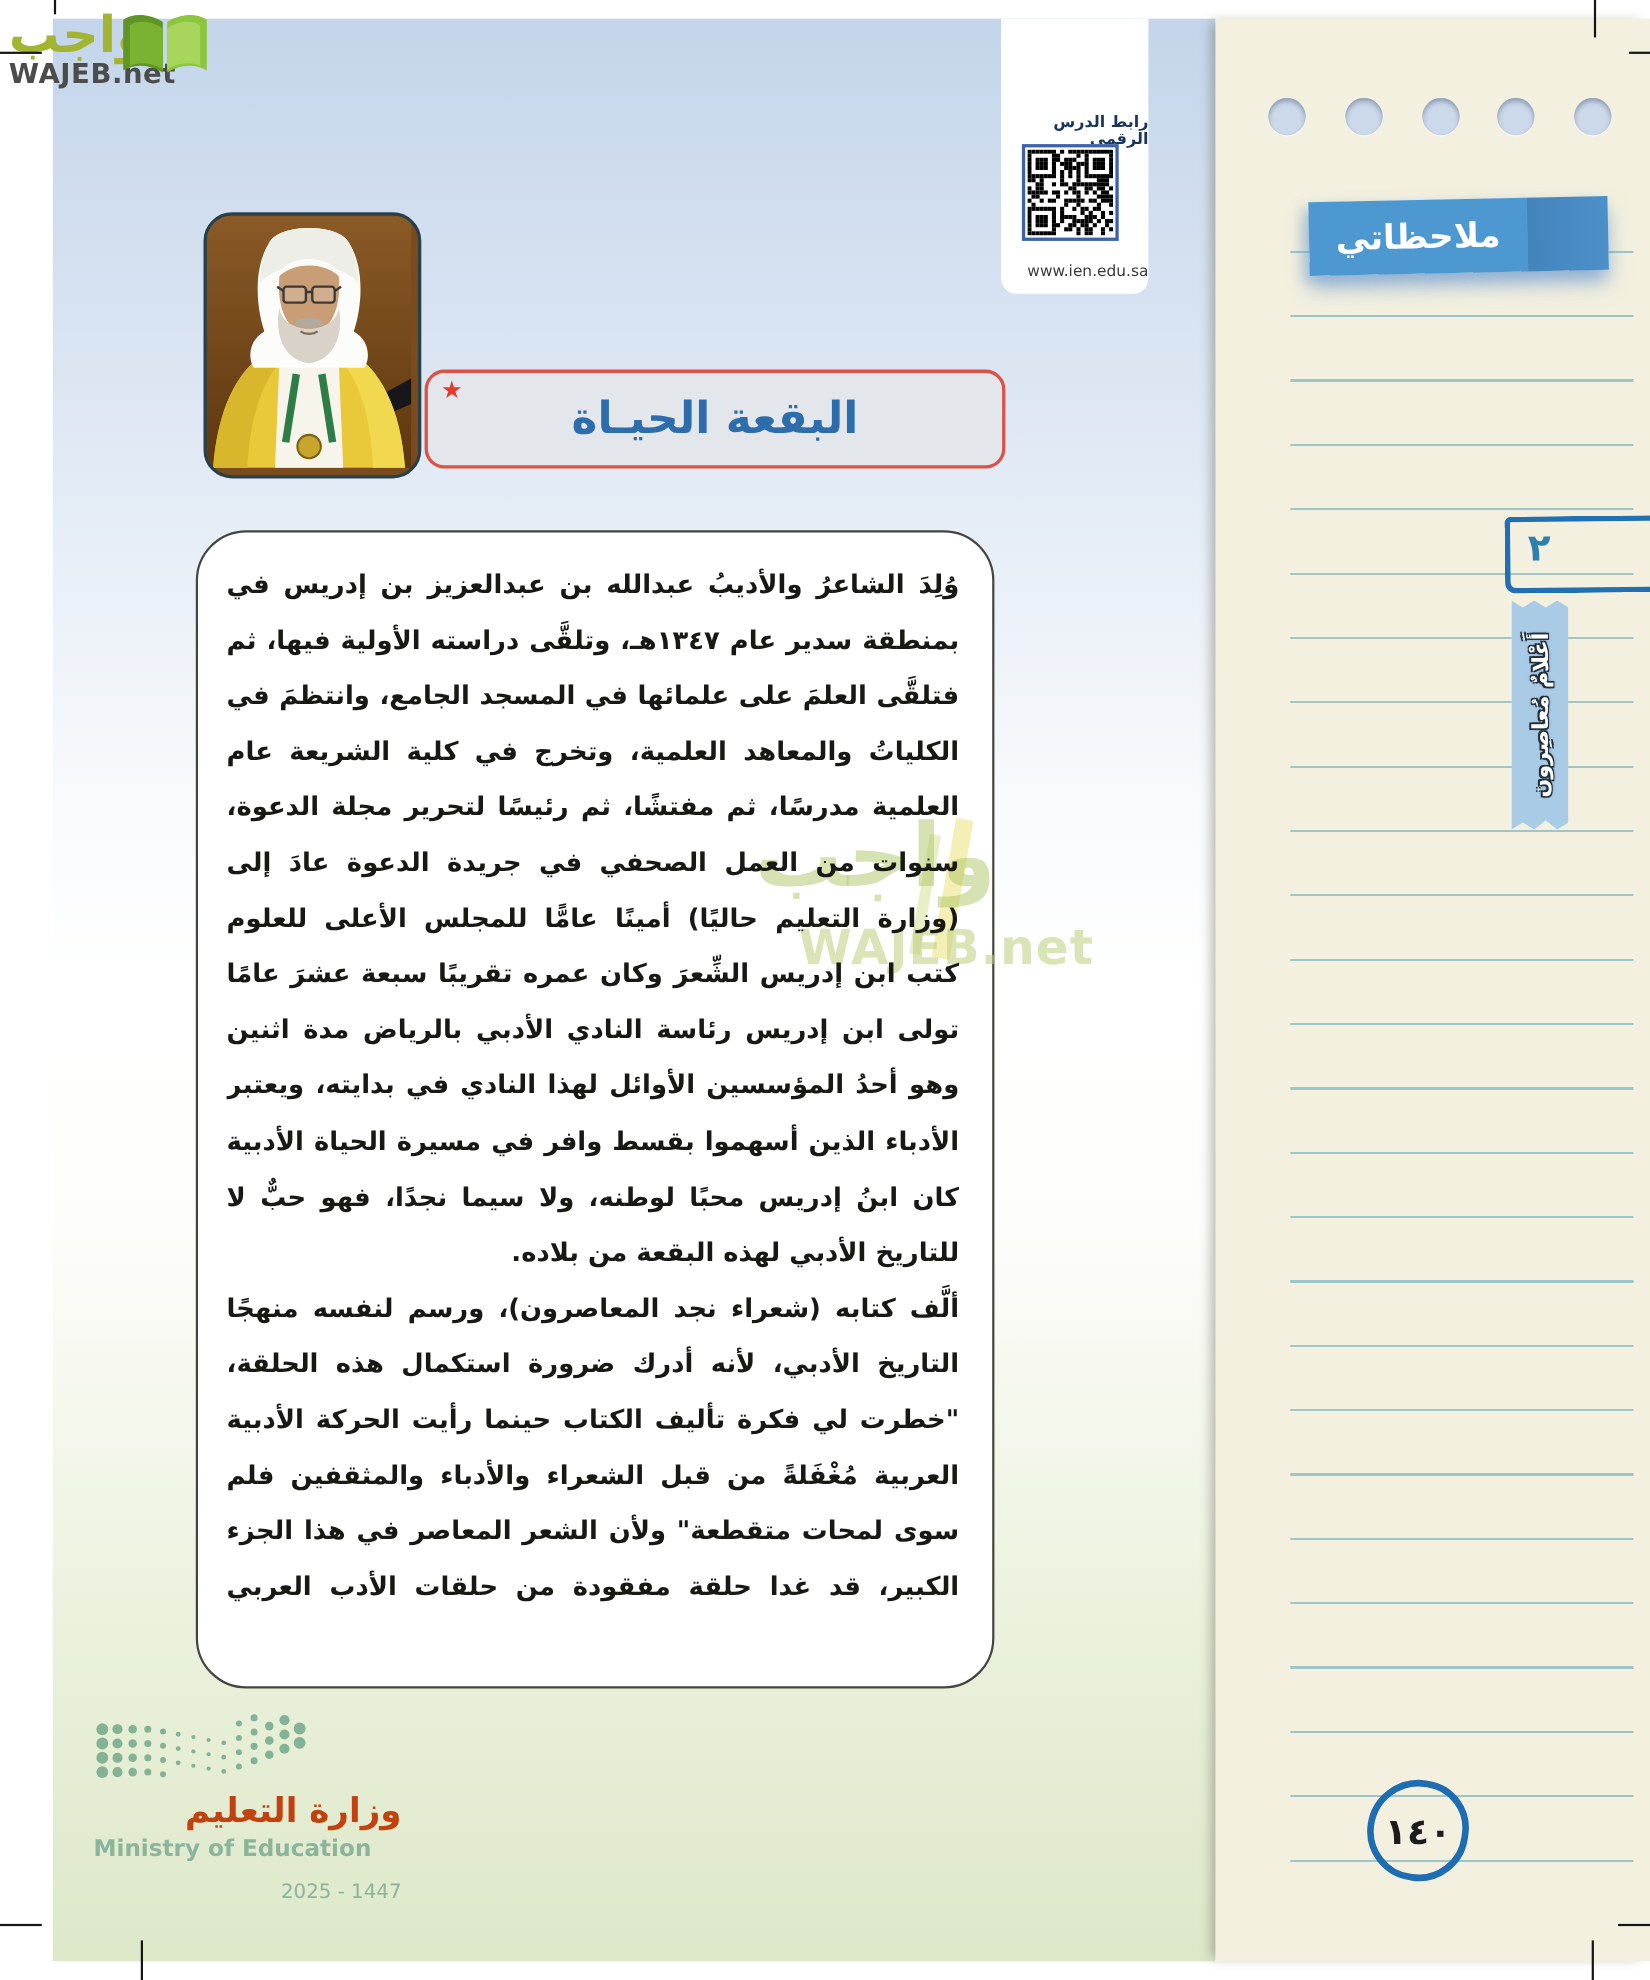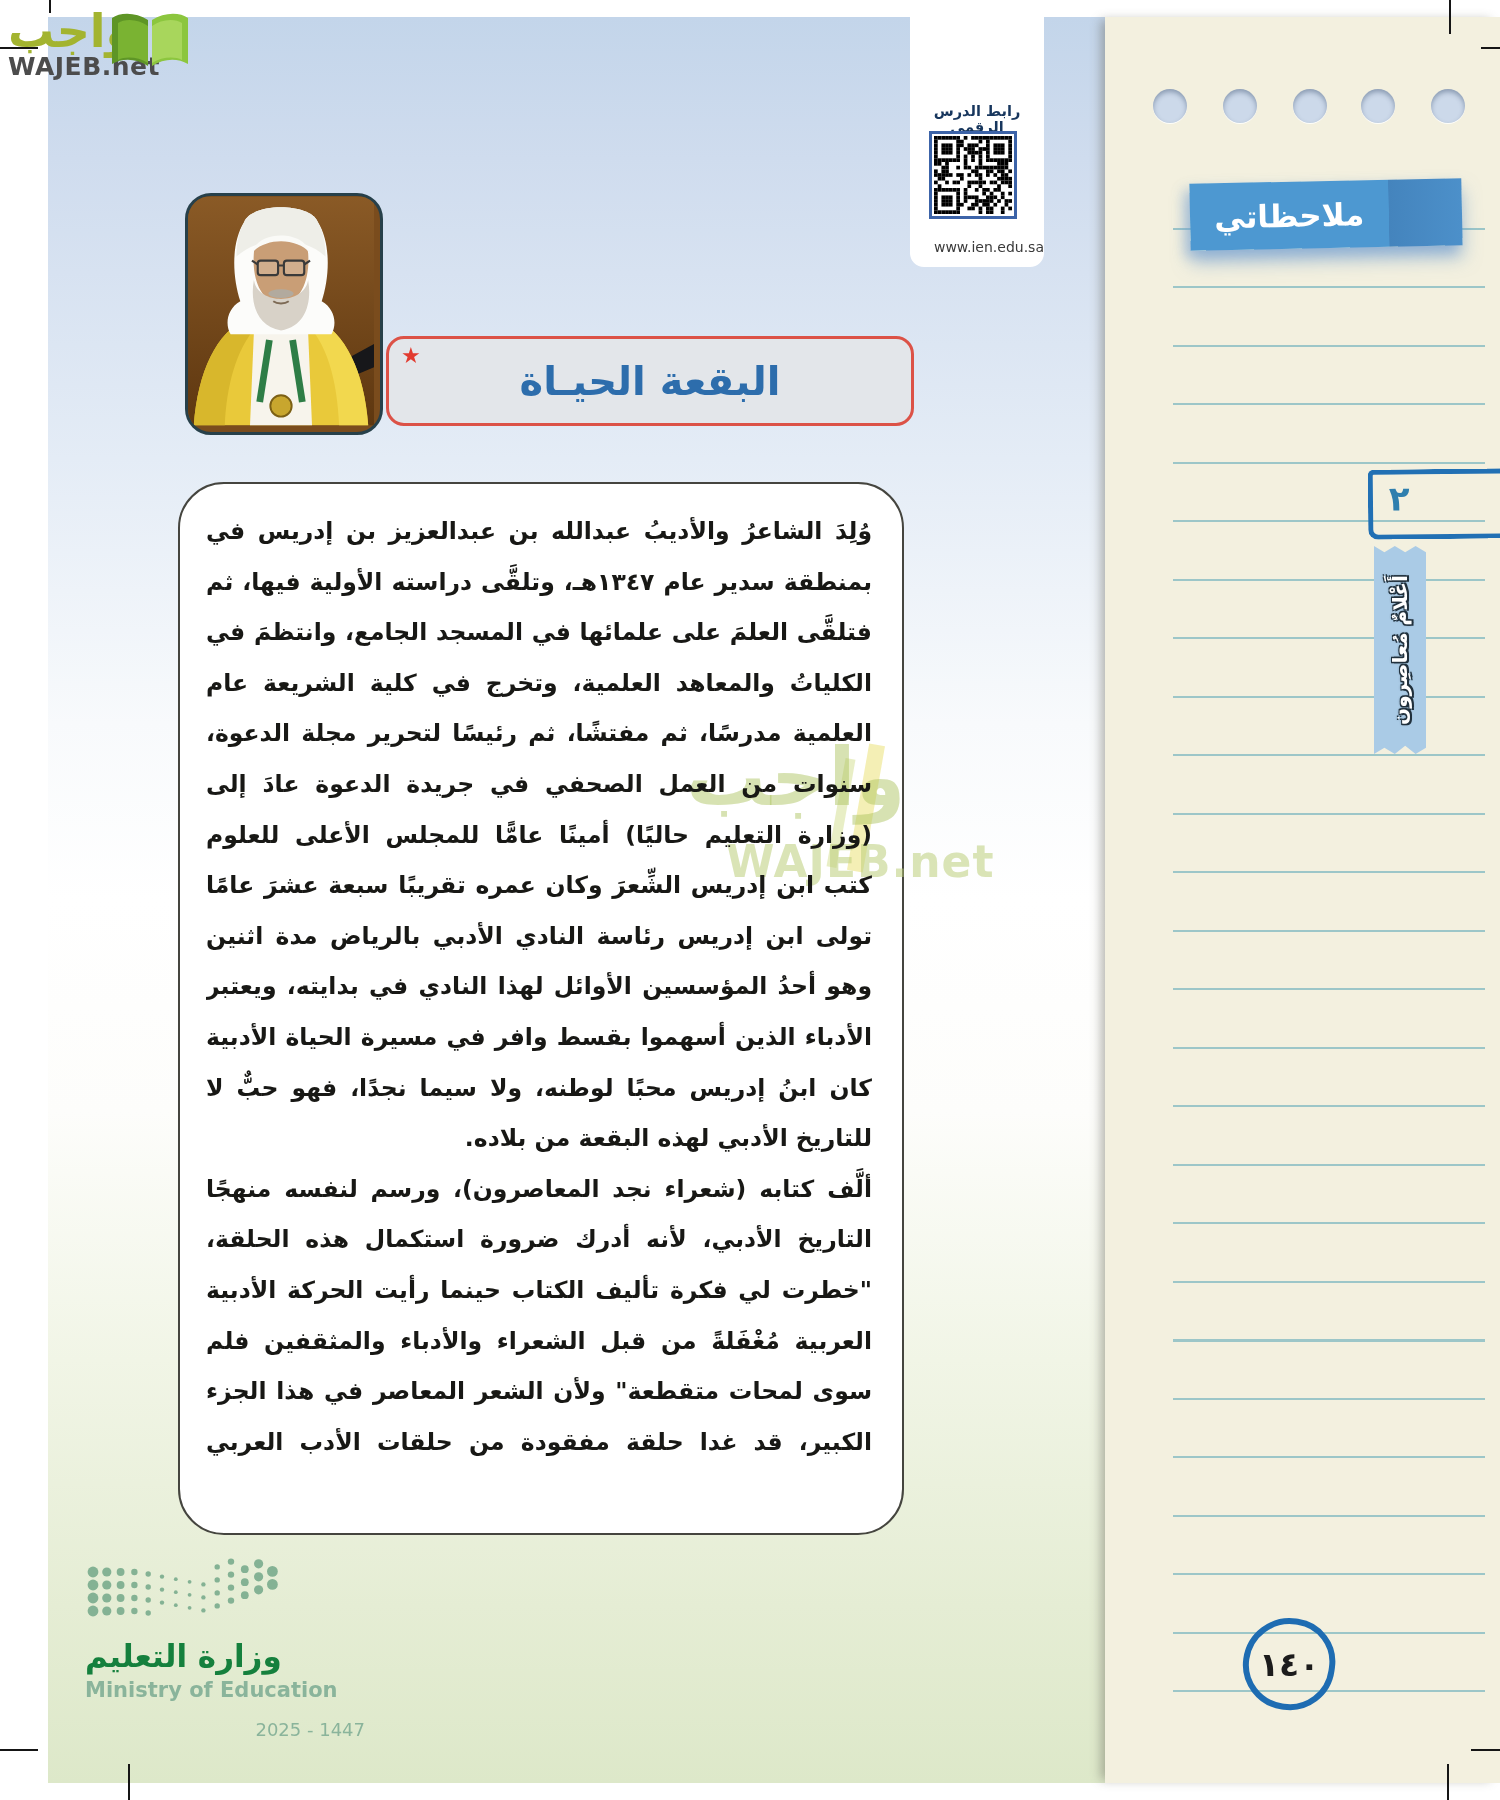--- a/index.html
+++ b/index.html
@@ -35,21 +35,21 @@
     display:flex;align-items:center;justify-content:center;font-size:20px;font-weight:bold;color:#ffffff;direction:rtl;
     text-shadow:-1.5px -1.5px 0 #20303c,1.5px -1.5px 0 #20303c,-1.5px 1.5px 0 #20303c,1.5px 1.5px 0 #20303c,0 0 3px #20303c;}
 
   .page-circle{position:absolute;left:1243px;top:1618px;width:80px;height:80px;border:6px solid #1e6cb2;
     border-radius:52% 48% 50% 50%;transform:rotate(8deg);display:flex;align-items:center;justify-content:center;}
   .page-circle span{font-size:33px;font-weight:bold;color:#1c1c1c;transform:rotate(-8deg);}
 
   
   .qr-panel{position:absolute;left:910px;top:17px;width:134px;height:250px;background:#ffffff;
     border-radius:0 0 14px 14px;}
-  .qr-label{position:absolute;top:86px;width:100%;text-align:center;font-size:14.5px;font-weight:bold;
+  .qr-label{position:absolute;top:86px;width:100%;text-align:right;font-size:14.5px;font-weight:bold;
     color:#17365d;direction:rtl;}
   .qr-box{position:absolute;left:19px;top:114px;width:88px;height:88px;border:3px solid #3c63a8;
     background:#ffffff;box-sizing:border-box;padding:2px;}
   .qr-url{position:absolute;top:222px;width:100%;text-align:right;font-size:14px;color:#3a3a3a;}
 
   
   .portrait{position:absolute;left:185px;top:193px;width:192px;height:236px;border:3px solid #27404a;
     border-radius:26px;overflow:hidden;background:#7a4c1d;}
 
   
@@ -72,21 +72,21 @@
   .wm-bar2{position:absolute;left:630px;top:252px;width:10px;height:110px;background:rgba(188,205,90,.35);transform:rotate(10deg);}
 
   
   .wajeb-logo{position:absolute;left:8px;top:10px;}
   .wajeb-ar{font-size:46px;font-weight:bold;color:#a3b430;line-height:42px;}
   .wajeb-net{font-size:25px;font-weight:bold;color:#4c4c4c;letter-spacing:.5px;}
   .book-icon{position:absolute;left:100px;top:0px;}
 
   
   .moe{position:absolute;left:85px;top:1556px;width:280px;}
-  .moe-ar{font-size:31px;font-weight:bold;color:#15803d;direction:rtl;text-align:left;margin-top:14px;}
+  .moe-ar{font-size:31px;font-weight:bold;color:#c2410c;direction:rtl;text-align:right;margin-top:4px;}
   .moe-en{font-size:21px;color:#8ab49b;margin-top:4px;font-weight:bold;}
   .moe-yr{font-size:18px;color:#8ab49b;margin-top:17px;text-align:right;}
 
   
   .cm{position:absolute;background:#151515;}
 </style>
 </head>
 <body>
 
 <div id="page">

